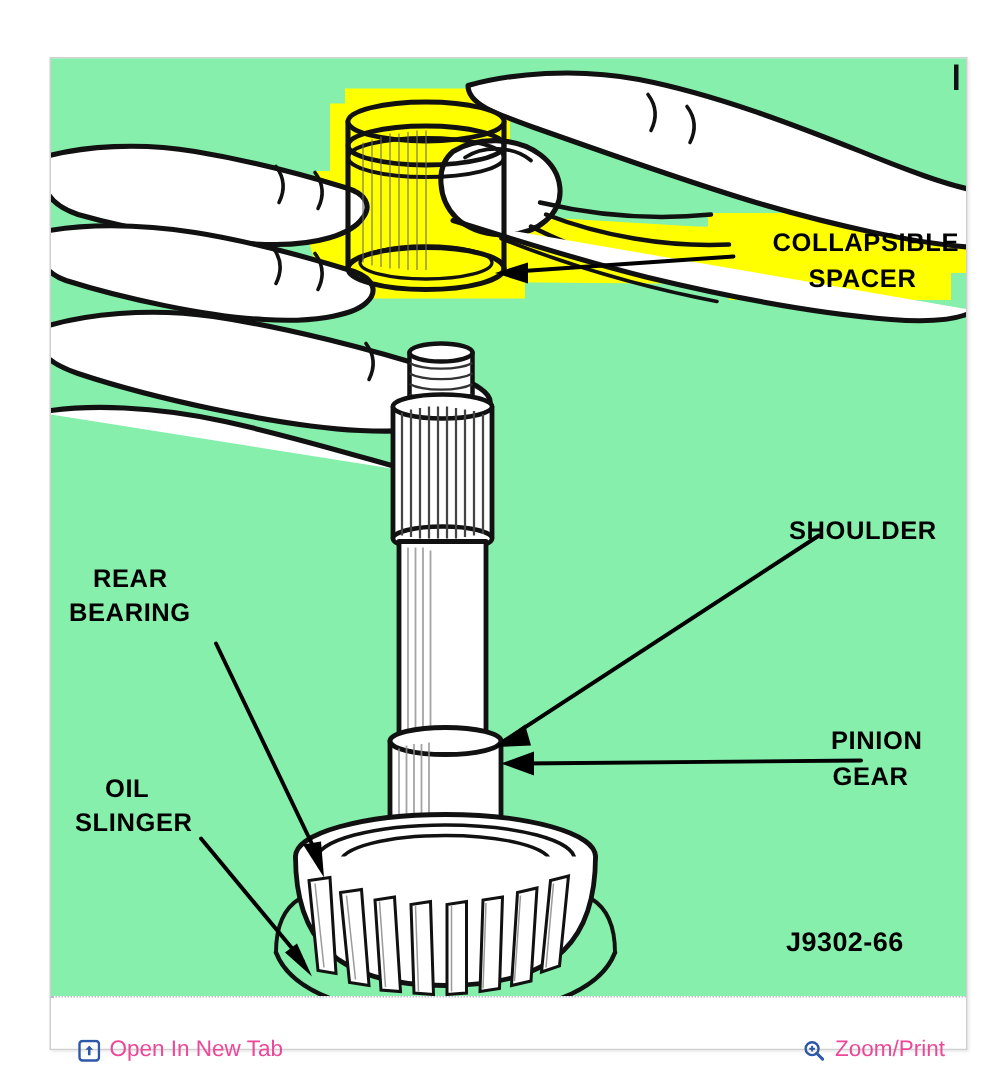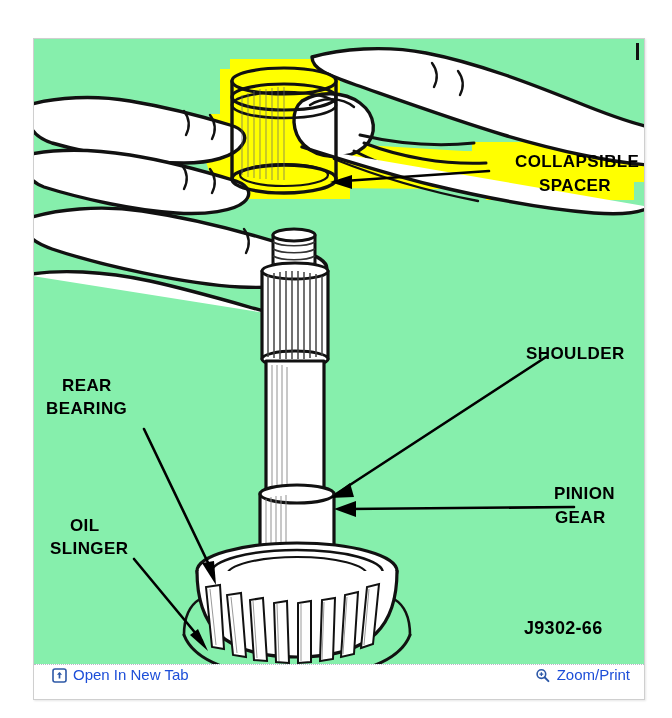--- a/index.html
+++ b/index.html
@@ -47,25 +47,25 @@
     bottom: 0;
     width: 610px;
     height: 35px;
     border-top: 1px dotted #b9b9c8;
     background: #ffffff;
     box-sizing: border-box;
   }
 
   .tool-btn {
     position: absolute;
-    top: 0;
+    top: 25px;
     display: flex;
     align-items: center;
     gap: 6px;
-    color: #1d4ed8;
+    color: #ec4899;
     font-size: 15px;
     font-family: "Liberation Sans", sans-serif;
     cursor: pointer;
     white-space: nowrap;
     background: transparent;
     border: none;
     padding: 0;
     line-height: 20px;
   }
 

